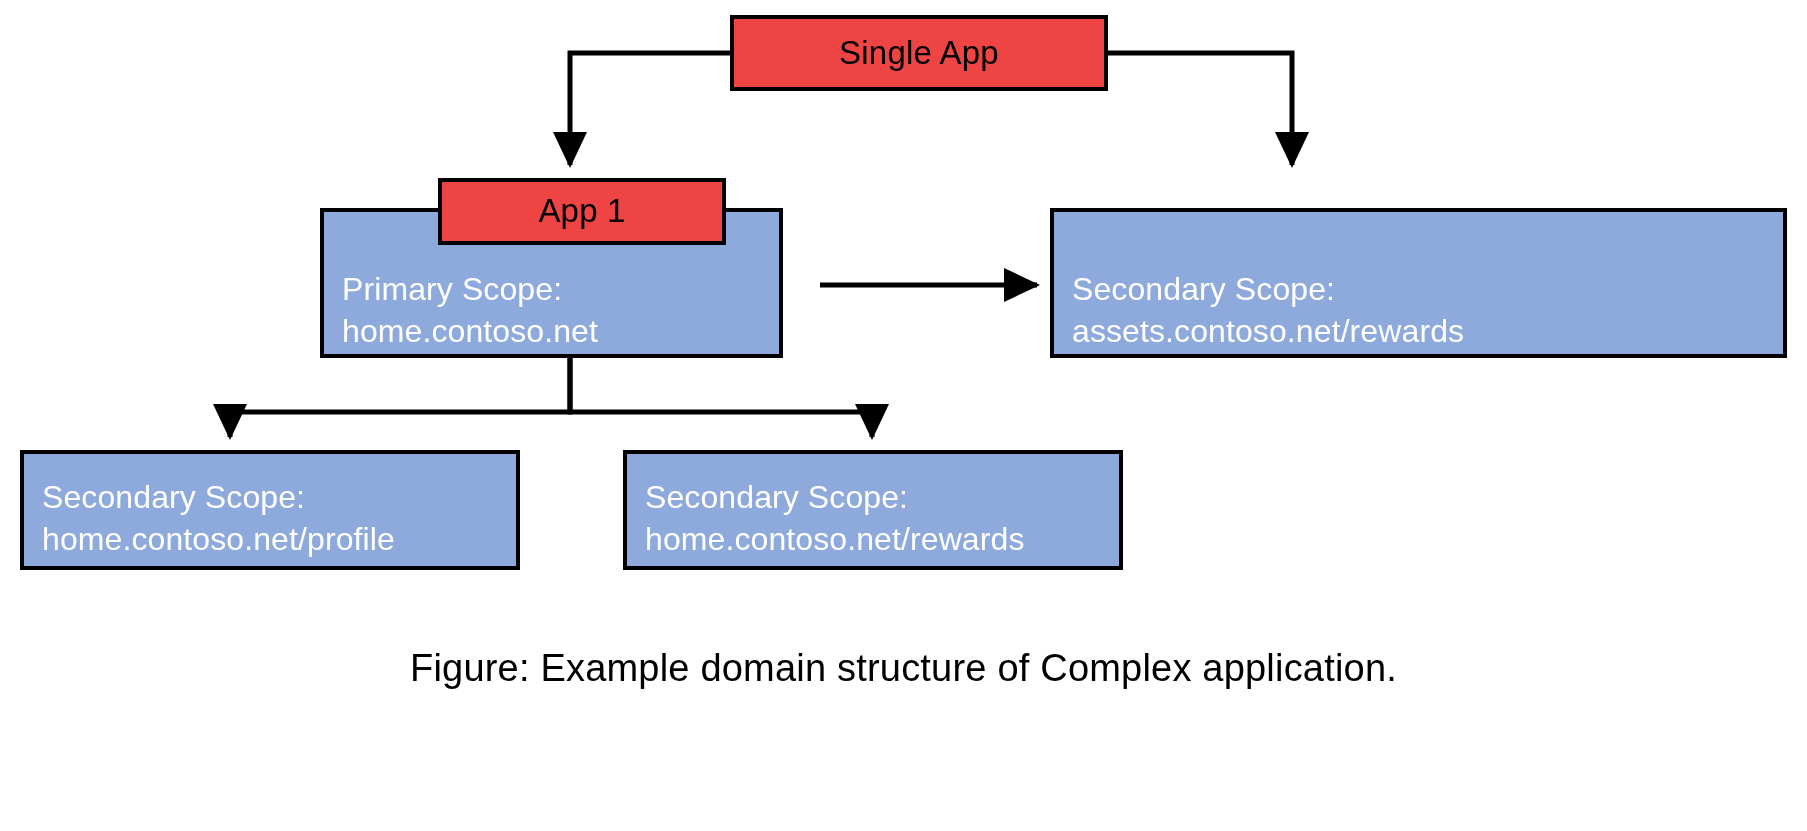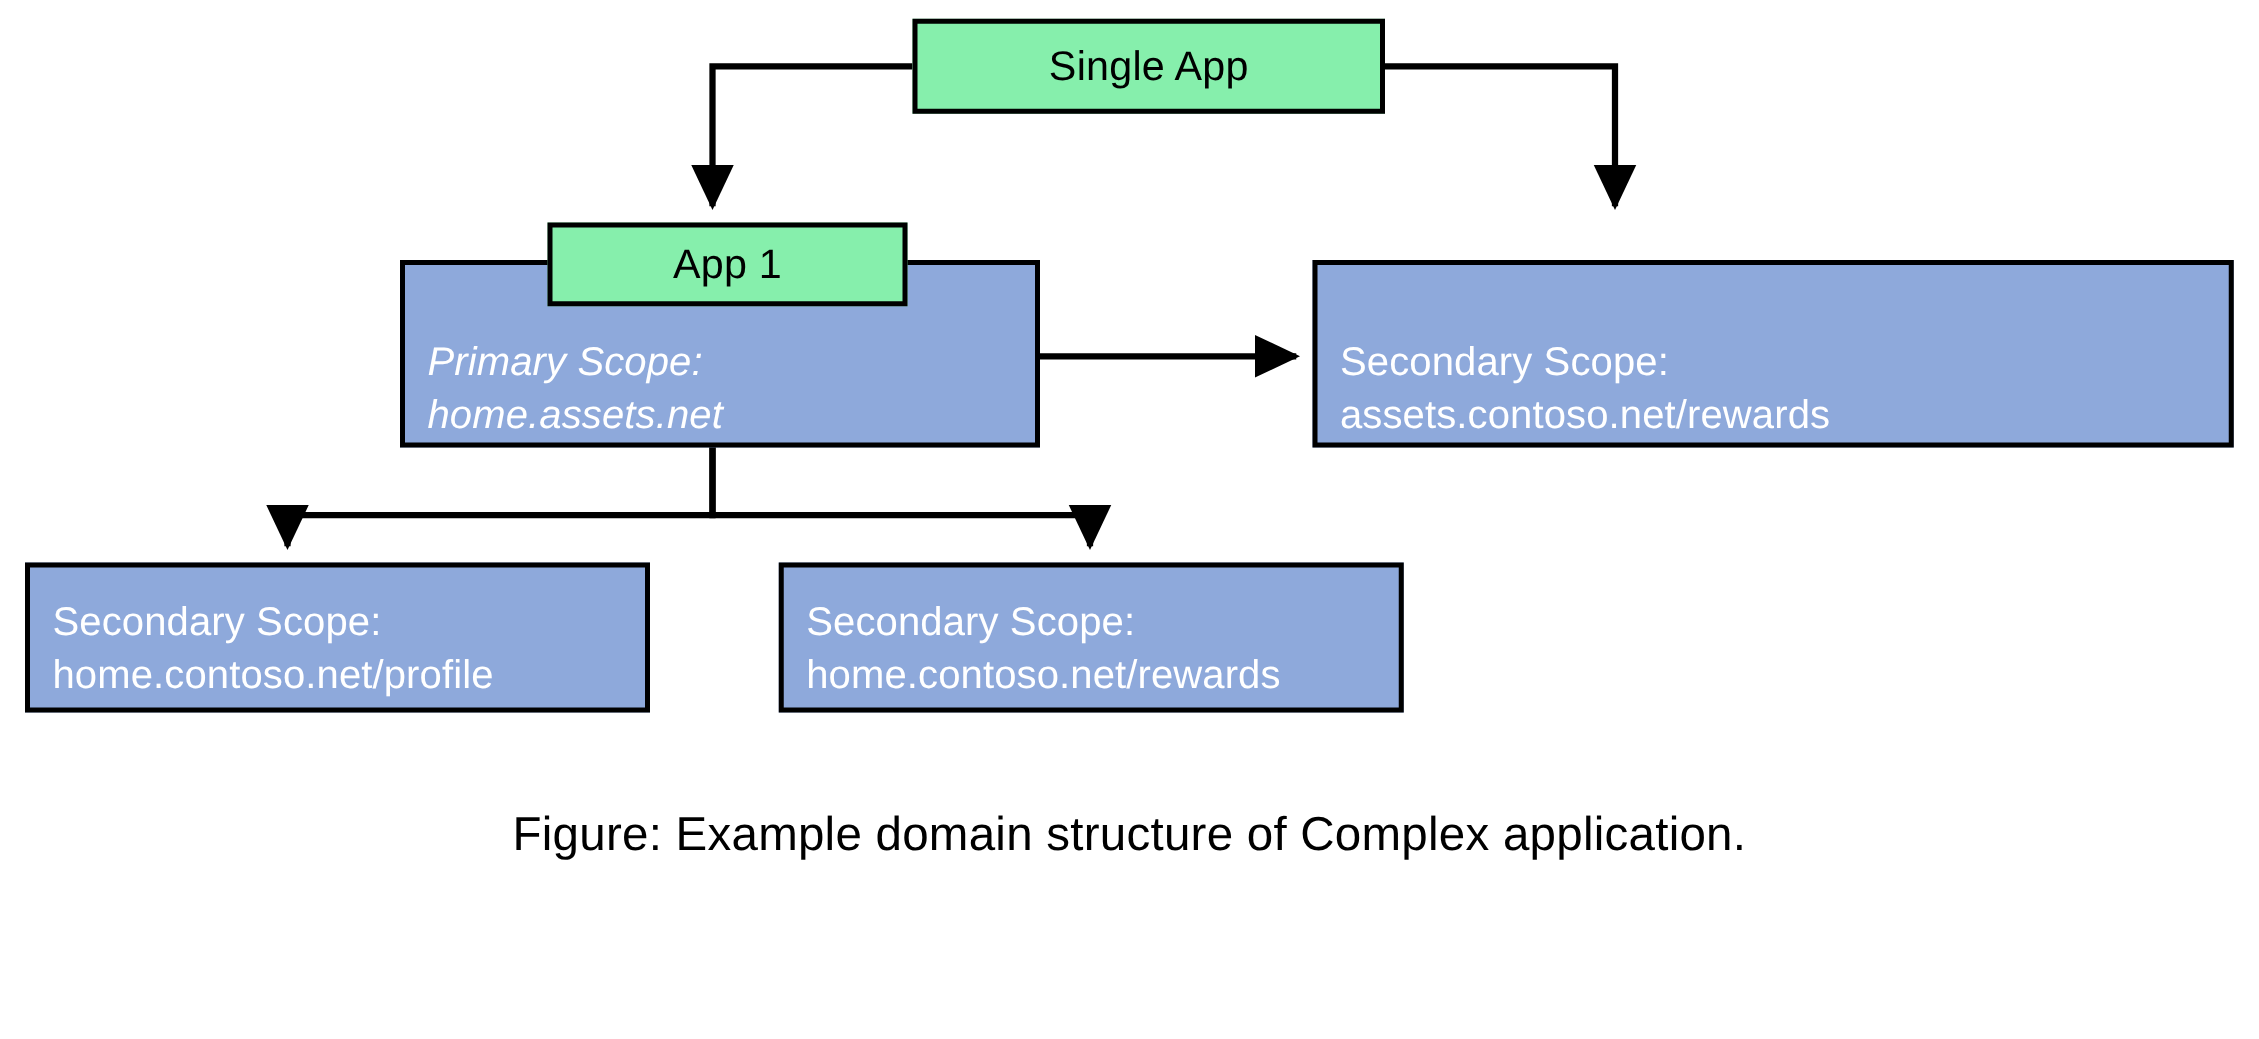--- a/index.html
+++ b/index.html
@@ -23,21 +23,21 @@
     top: 0;
     width: 1807px;
     height: 831px;
   }
   .node {
     position: absolute;
     box-sizing: border-box;
     border: 4px solid #000000;
   }
   .node-app {
-    background: #86efac;
+    background: #ef4444;
     display: flex;
     align-items: center;
     justify-content: center;
     z-index: 3;
   }
   .node-app .node-title {
     font-size: 33px;
     color: #000000;
     line-height: 1.1;
     letter-spacing: 0.2px;
@@ -88,23 +88,23 @@
 
     <path d="M570,357 L570,412 L230,412 L230,437" fill="none" stroke="#000000" stroke-width="5" marker-end="url(#arrowhead)"></path>
 
     <path d="M570,357 L570,412 L872,412 L872,437" fill="none" stroke="#000000" stroke-width="5" marker-end="url(#arrowhead)"></path>
   </svg>
 
   <div class="node node-app" style="left:730px; top:15px; width:378px; height:76px;">
     <span class="node-title">Single App</span>
   </div>
 
-  <div class="node node-scope" style="left:320px; top:208px; width:512px; height:150px;font-style:italic;">
+  <div class="node node-scope" style="left:320px; top:208px; width:463px; height:150px;">
     <span class="scope-line">Primary Scope:</span>
-    <span class="scope-line">home.assets.net</span>
+    <span class="scope-line">home.contoso.net</span>
   </div>
 
   <div class="node node-app" style="left:438px; top:178px; width:288px; height:67px;">
     <span class="node-title">App 1</span>
   </div>
 
   <div class="node node-scope" style="left:1050px; top:208px; width:737px; height:150px;">
     <span class="scope-line">Secondary Scope:</span>
     <span class="scope-line">assets.contoso.net/rewards</span>
   </div>

